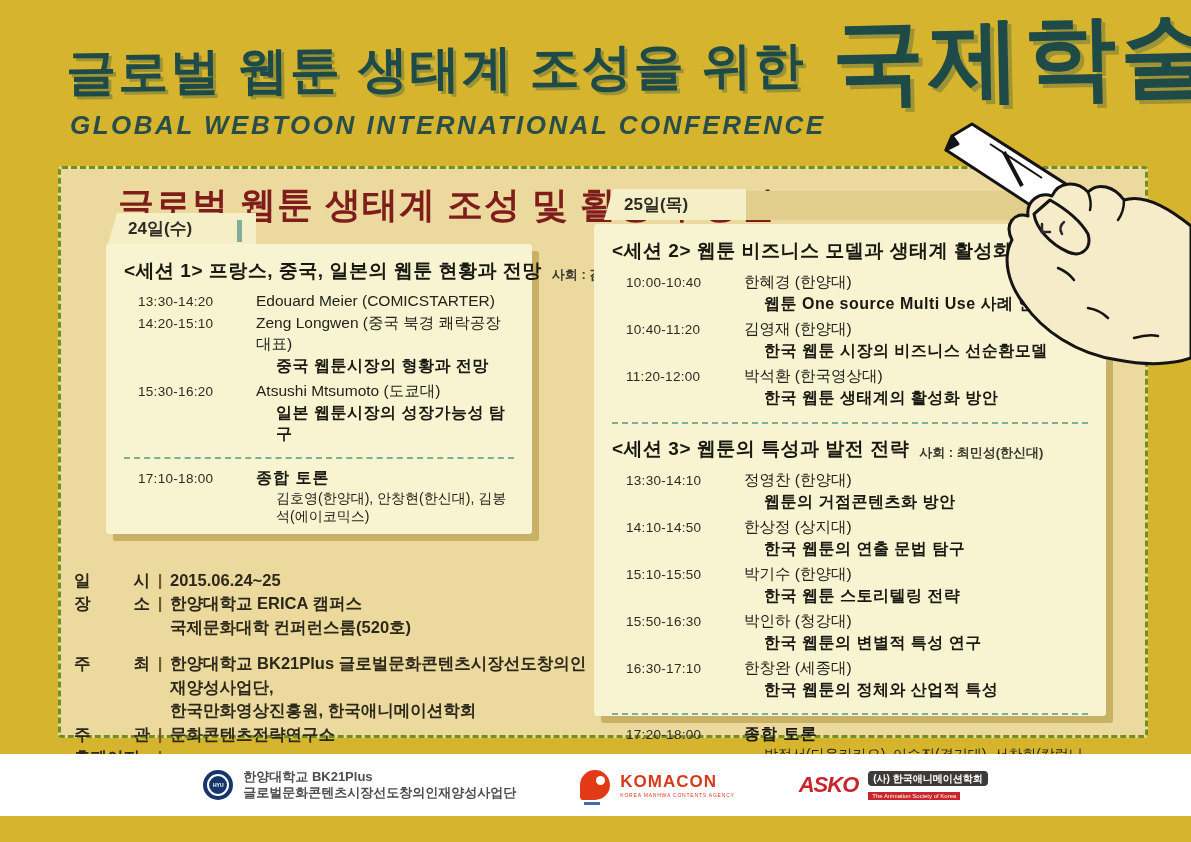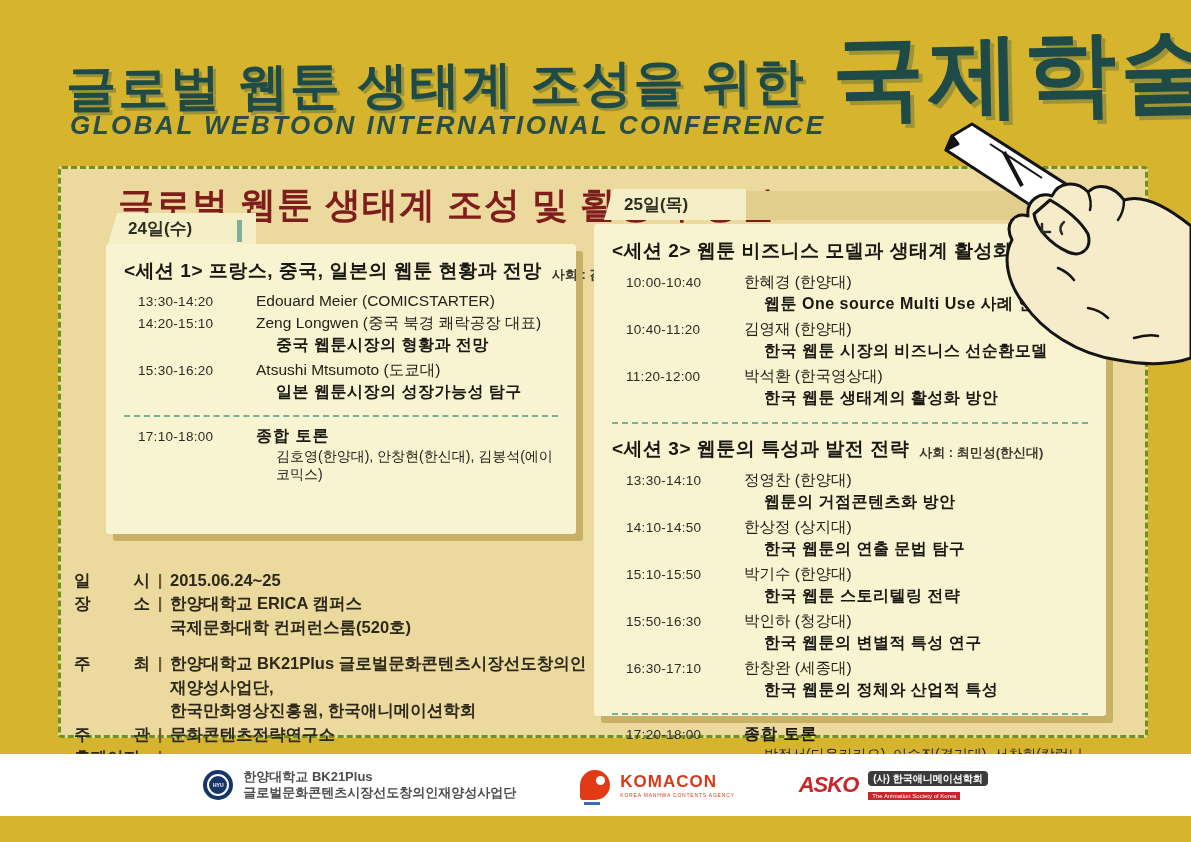--- a/index.html
+++ b/index.html
@@ -3,21 +3,21 @@
 <meta charset="utf-8">
 <style>
   html,body{margin:0;padding:0;}
   body{
     width:1191px;height:842px;position:relative;overflow:hidden;
     background:#d6b42e;
     font-family:"Liberation Sans", sans-serif;
     color:#22221a;
   }
   
-  .title-row{position:absolute;left:66px;top:22px;width:1120px;display:flex;align-items:flex-end;gap:26px;}
+  .title-row{position:absolute;left:66px;top:6px;width:1120px;display:flex;align-items:flex-end;gap:26px;}
   .title-small{
     font-size:50px;font-weight:800;letter-spacing:2px;color:#1e4a47;
     text-shadow:3px 3px 0 rgba(30,74,71,.32);
     transform:rotate(-.6deg);white-space:nowrap;line-height:1.5;
   }
   .title-big{
     font-size:92px;font-weight:800;letter-spacing:4px;color:#1e4a47;
     text-shadow:4px 4px 0 rgba(30,74,71,.30);
     transform:rotate(-1.2deg);white-space:nowrap;line-height:1.1;
   }
@@ -43,21 +43,21 @@
   }
   .tab-24{left:108px;top:213px;width:112px;}
   .tab-25{left:604px;top:189px;width:106px;}
   .tab-sliver{position:absolute;left:237px;top:220px;width:5px;height:22px;background:#7fae9b;}
   .tab-band{position:absolute;left:727px;top:191px;width:378px;height:29px;background:#e2ce8c;}
   
   .card{
     position:absolute;background:#f8f3d0;border-radius:3px;
     box-shadow:7px 7px 0 #c8b165;padding:14px 18px;box-sizing:border-box;
   }
-  .card-1{left:106px;top:244px;width:470px;height:290px;}
+  .card-1{left:106px;top:244px;width:426px;height:290px;}
   .card-2{left:594px;top:224px;width:512px;height:492px;}
   .session + .session{border-top:2px dashed #79b197;margin-top:13px;padding-top:12px;}
   .sess-title-line{display:flex;align-items:flex-end;gap:10px;margin-bottom:8px;white-space:nowrap;}
   .sess-title{font-size:19px;font-weight:800;color:#191912;letter-spacing:.5px;}
   .sess-mod{font-size:13px;font-weight:700;color:#3a3a2e;}
   .s-row{margin-bottom:3px;}
   .s-l1{display:flex;align-items:baseline;}
   .s-time{width:118px;padding-left:14px;font-size:13.5px;color:#2c2c22;flex:0 0 auto;letter-spacing:.3px;}
   .s-speaker{font-size:15.5px;color:#23231b;}
   .s-topic{margin-left:152px;font-size:16px;font-weight:800;color:#191912;letter-spacing:.5px;margin-top:1px;margin-bottom:4px;}

